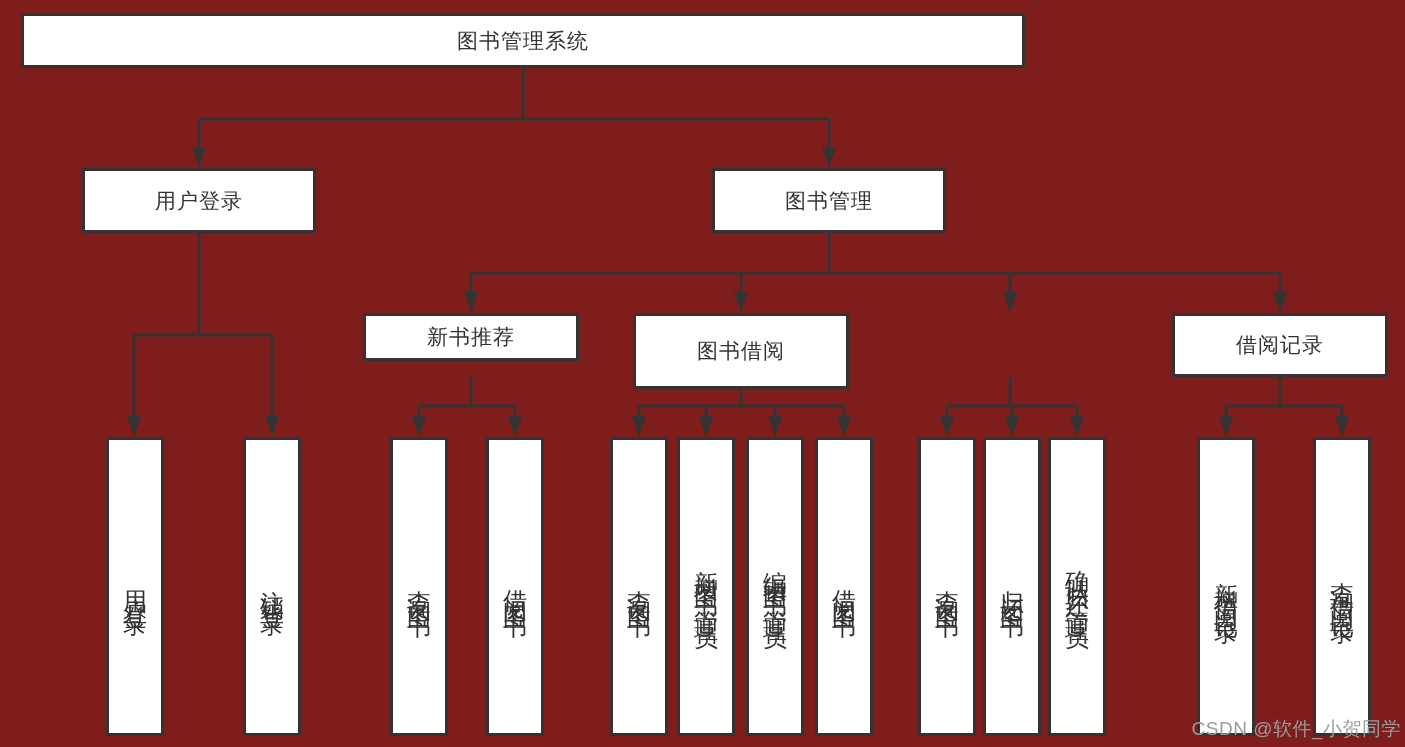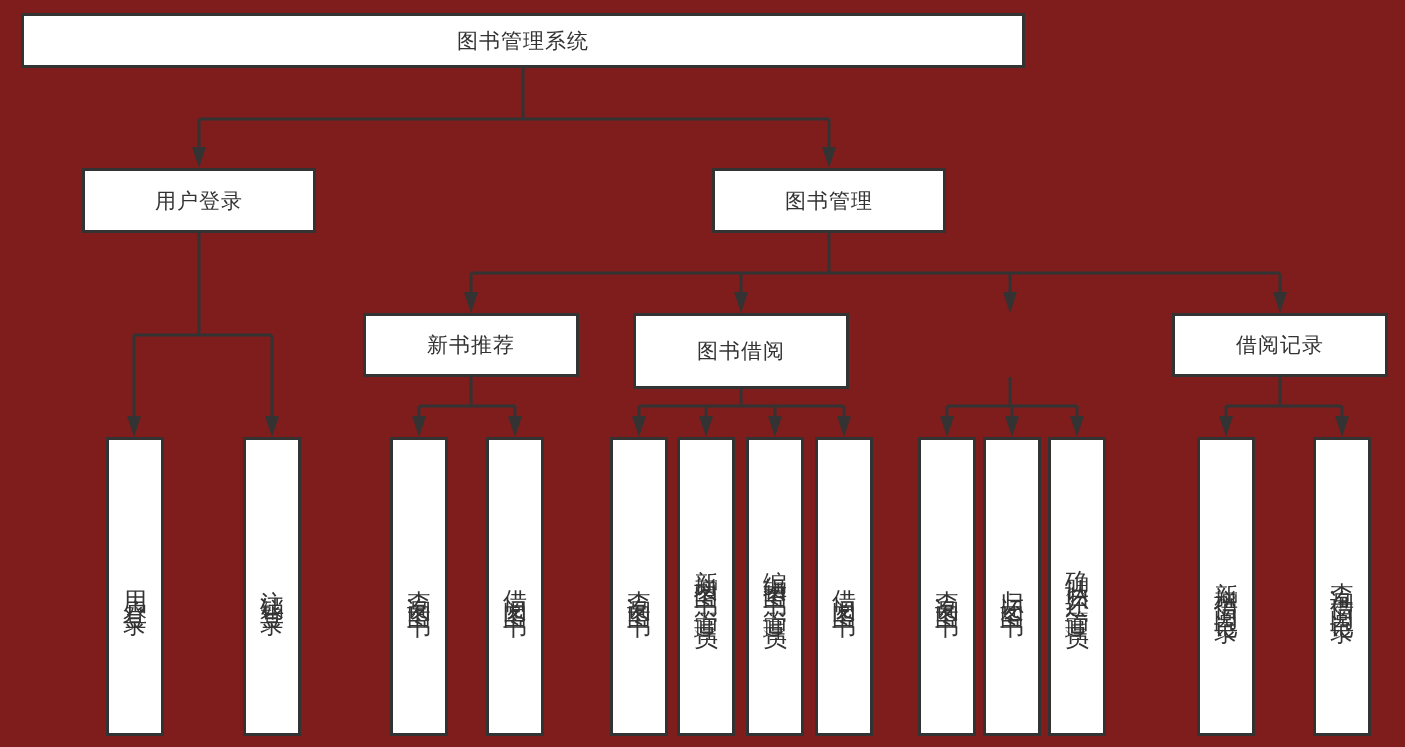--- a/index.html
+++ b/index.html
@@ -103,21 +103,21 @@
     <span>图书管理系统</span>
   </div>
 
   <div class="box h" style="left:82px; top:168px; width:234px; height:65px;">
     <span>用户登录</span>
   </div>
   <div class="box h" style="left:712px; top:168px; width:234px; height:65px;font-family:Liberation Mono, monospace;">
     <span>图书管理</span>
   </div>
 
-  <div class="box h" style="left:363px; top:313px; width:216px; height:64px;">
+  <div class="box h" style="left:363px; top:313px; width:216px; height:48px;">
     <span>新书推荐</span>
   </div>
   <div class="box h" style="left:633px; top:313px; width:216px; height:76px;">
     <span>图书借阅</span>
   </div>
   <div class="box h" style="left:1172px; top:313px; width:216px; height:64px;">
     <span>借阅记录</span>
   </div>
 
   <div class="box v" style="left:106px; top:437px; width:58px; height:299px;">
@@ -157,14 +157,15 @@
     <span>确认归还（管理员）</span>
   </div>
 
   <div class="box v" style="left:1197px; top:437px; width:58px; height:299px;">
     <span>新增借阅记录</span>
   </div>
   <div class="box v" style="left:1313px; top:437px; width:58px; height:299px;">
     <span>查询借阅记录</span>
   </div>
 
+  <div id="watermark">CSDN @软件_小贺同学</div>
 
 </div>
 
 </body></html>

